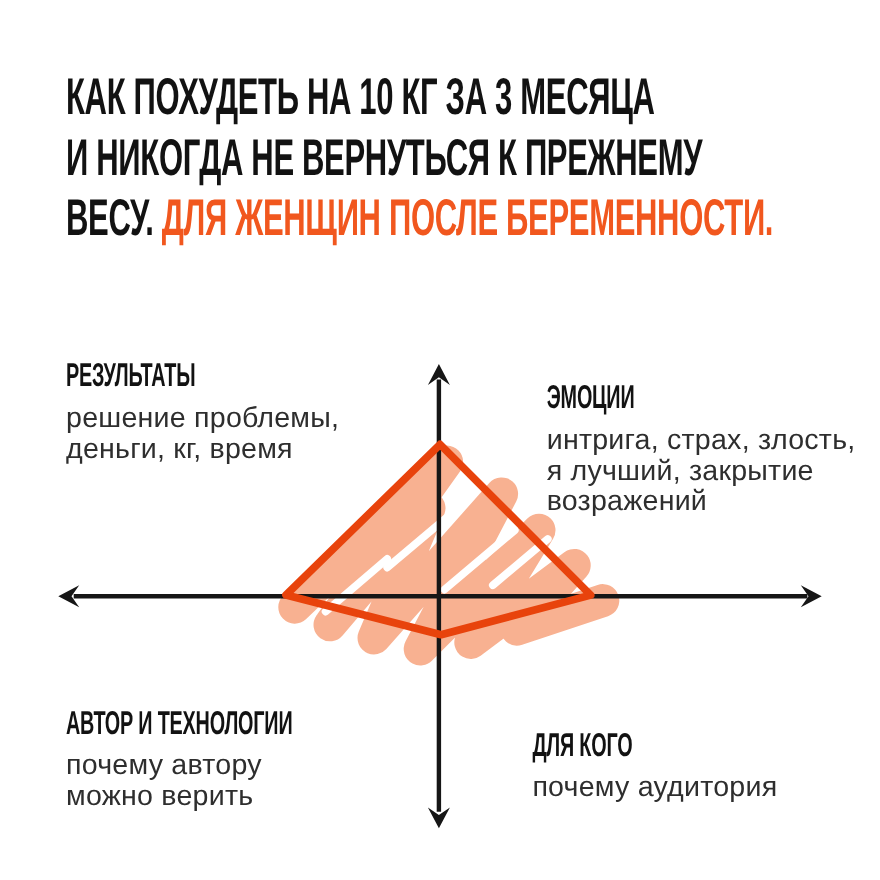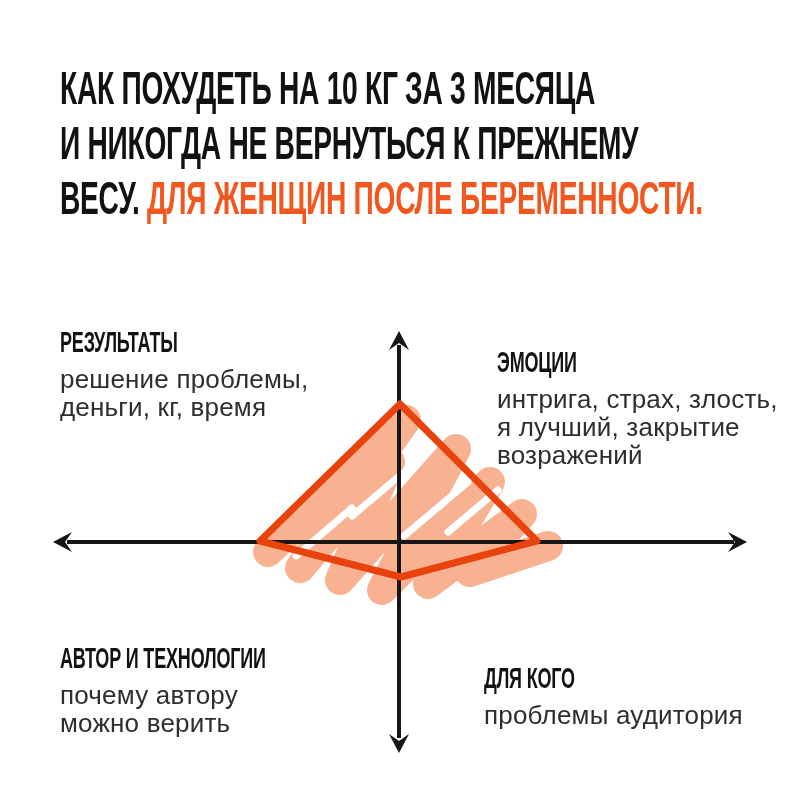--- a/index.html
+++ b/index.html
@@ -108,16 +108,16 @@
   </div>
 
   <div class="quad q-bl">
     <div class="quad-heading">АВТОР И ТЕХНОЛОГИИ</div>
     <div class="quad-body">почему автору
 можно верить</div>
   </div>
 
   <div class="quad q-br">
     <div class="quad-heading">ДЛЯ КОГО</div>
-    <div class="quad-body">проблемы аудитория</div>
+    <div class="quad-body">почему аудитория</div>
   </div>
 
 </div>
 
 </body></html>

